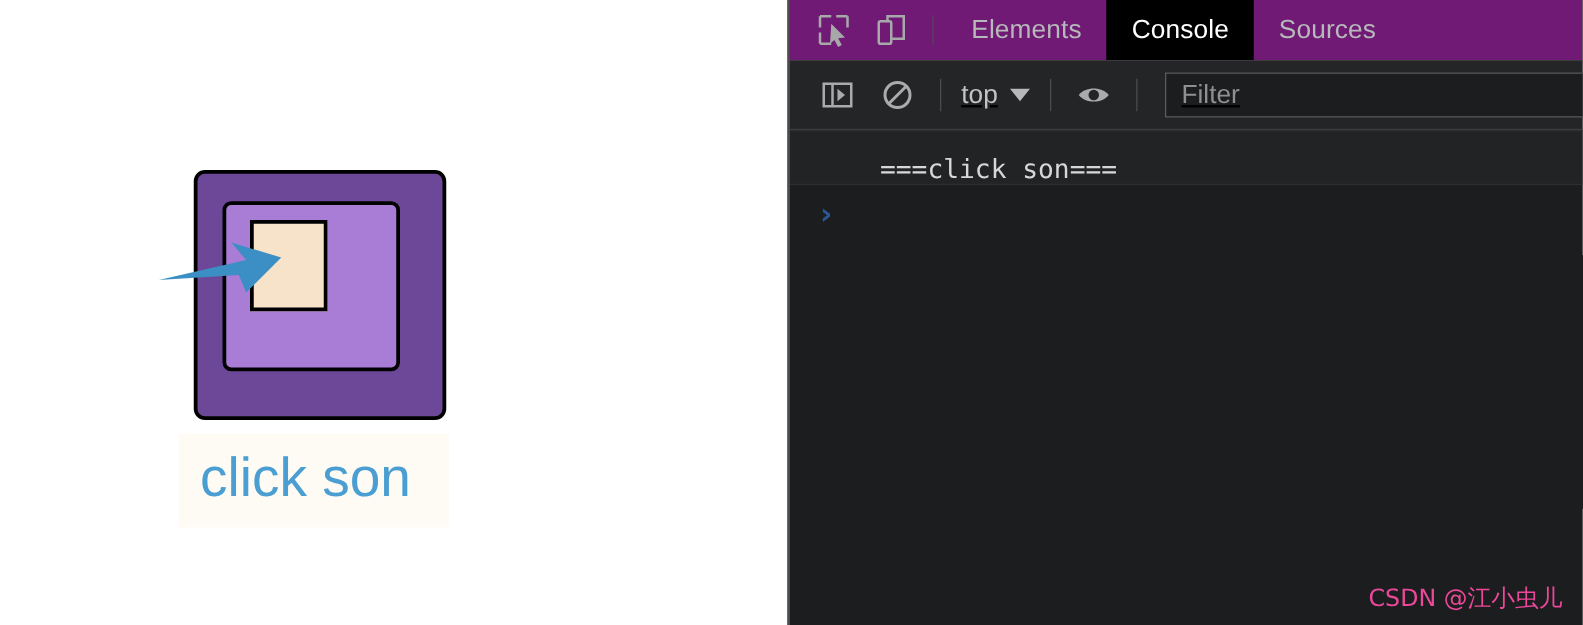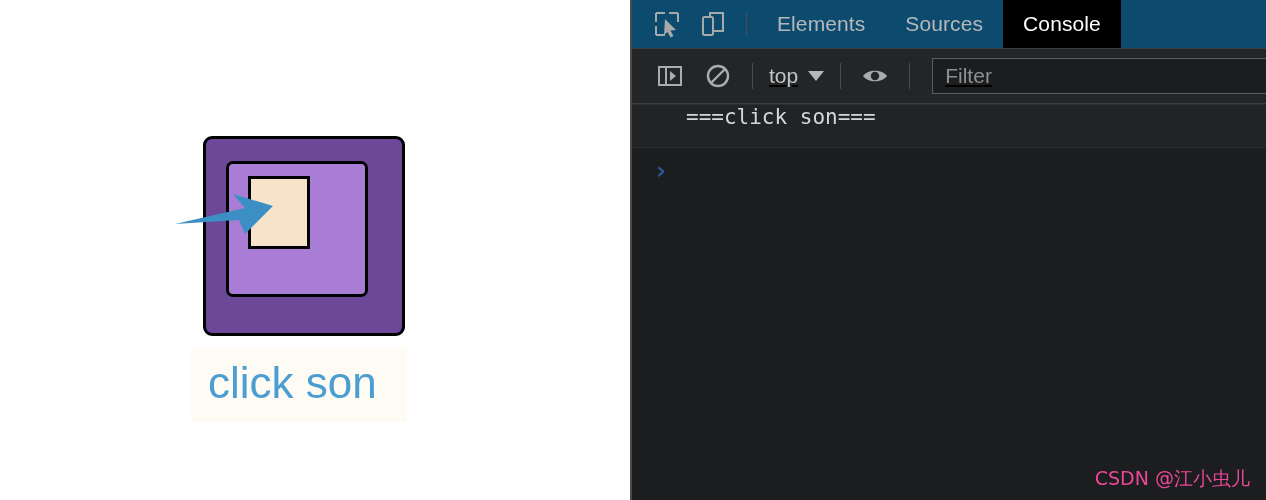--- a/index.html
+++ b/index.html
@@ -15,21 +15,20 @@
     position: relative;
   }
 
   
   #page-pane {
     position: absolute;
     left: 0; top: 0;
     width: 630px; height: 500px;
     background: #ffffff;
     overflow: hidden;
-    margin-left: 48px;
   }
 
   .box-outer {
     position: absolute;
     left: 155px; top: 136px;
     width: 202px; height: 200px;
     box-sizing: border-box;
     background: #6e4898;
     border: 3px solid #000000;
     border-radius: 9px;
@@ -82,21 +81,21 @@
     width: 636px; height: 500px;
     background: #1b1d1f;
     border-left: 2px solid #4b4b4b;
     box-sizing: border-box;
     overflow: hidden;
   }
 
   .dt-tabbar {
     position: relative;
     height: 48px;
-    background: #0c4a6e;
+    background: #701a75;
     border-bottom: 1px solid #3a3c3e;
     display: flex;
     align-items: stretch;
   }
   .tb-icon-btn {
     width: 46px;
     display: flex;
     align-items: center;
     justify-content: center;
     color: #a6a8aa;
@@ -181,22 +180,22 @@
     height: 398px;
     background: #1b1d1f;
   }
   .msg-row {
     position: relative;
     min-height: 44px;
     border-top: 1px solid #2c2e30;
     border-bottom: 1px solid #2c2e30;
     background: #212325;
     display: flex;
-    align-items: flex-start;
-    padding-left: 54px;
+    align-items: flex-end;
+    padding-left: 72px;
     box-sizing: border-box;
   }
   .msg-text {
     font-family: "DejaVu Sans Mono", monospace;
     font-size: 21px;
     color: #d5d7d9;
     white-space: pre;
   }
   .prompt-row {
     position: relative;
@@ -259,22 +258,22 @@
     <div class="tb-icon-btn">
       <svg width="30" height="30" viewBox="0 0 30 30">
         <rect x="5" y="8" width="10" height="18" rx="1.5" stroke="#a6a8aa" stroke-width="2" fill="none"></rect>
         <path d="M12 8 V4 H25 V22 H15" stroke="#a6a8aa" stroke-width="2" fill="none"></path>
       </svg>
     </div>
 
     <div class="tb-sep"></div>
 
     <div class="dt-tab">Elements</div>
+    <div class="dt-tab active">Console</div>
     <div class="dt-tab">Sources</div>
-    <div class="dt-tab active">Console</div>
   </div>
 
   <div class="dt-toolbar">
 
     <div class="tool-btn">
       <svg width="28" height="28" viewBox="0 0 28 28">
         <rect x="3" y="5" width="22" height="18" stroke="#a9abad" stroke-width="2" fill="none"></rect>
         <line x1="10" y1="5" x2="10" y2="23" stroke="#a9abad" stroke-width="2"></line>
         <path d="M14 9 L20 14 L14 19 Z" fill="#a9abad"></path>
       </svg>

